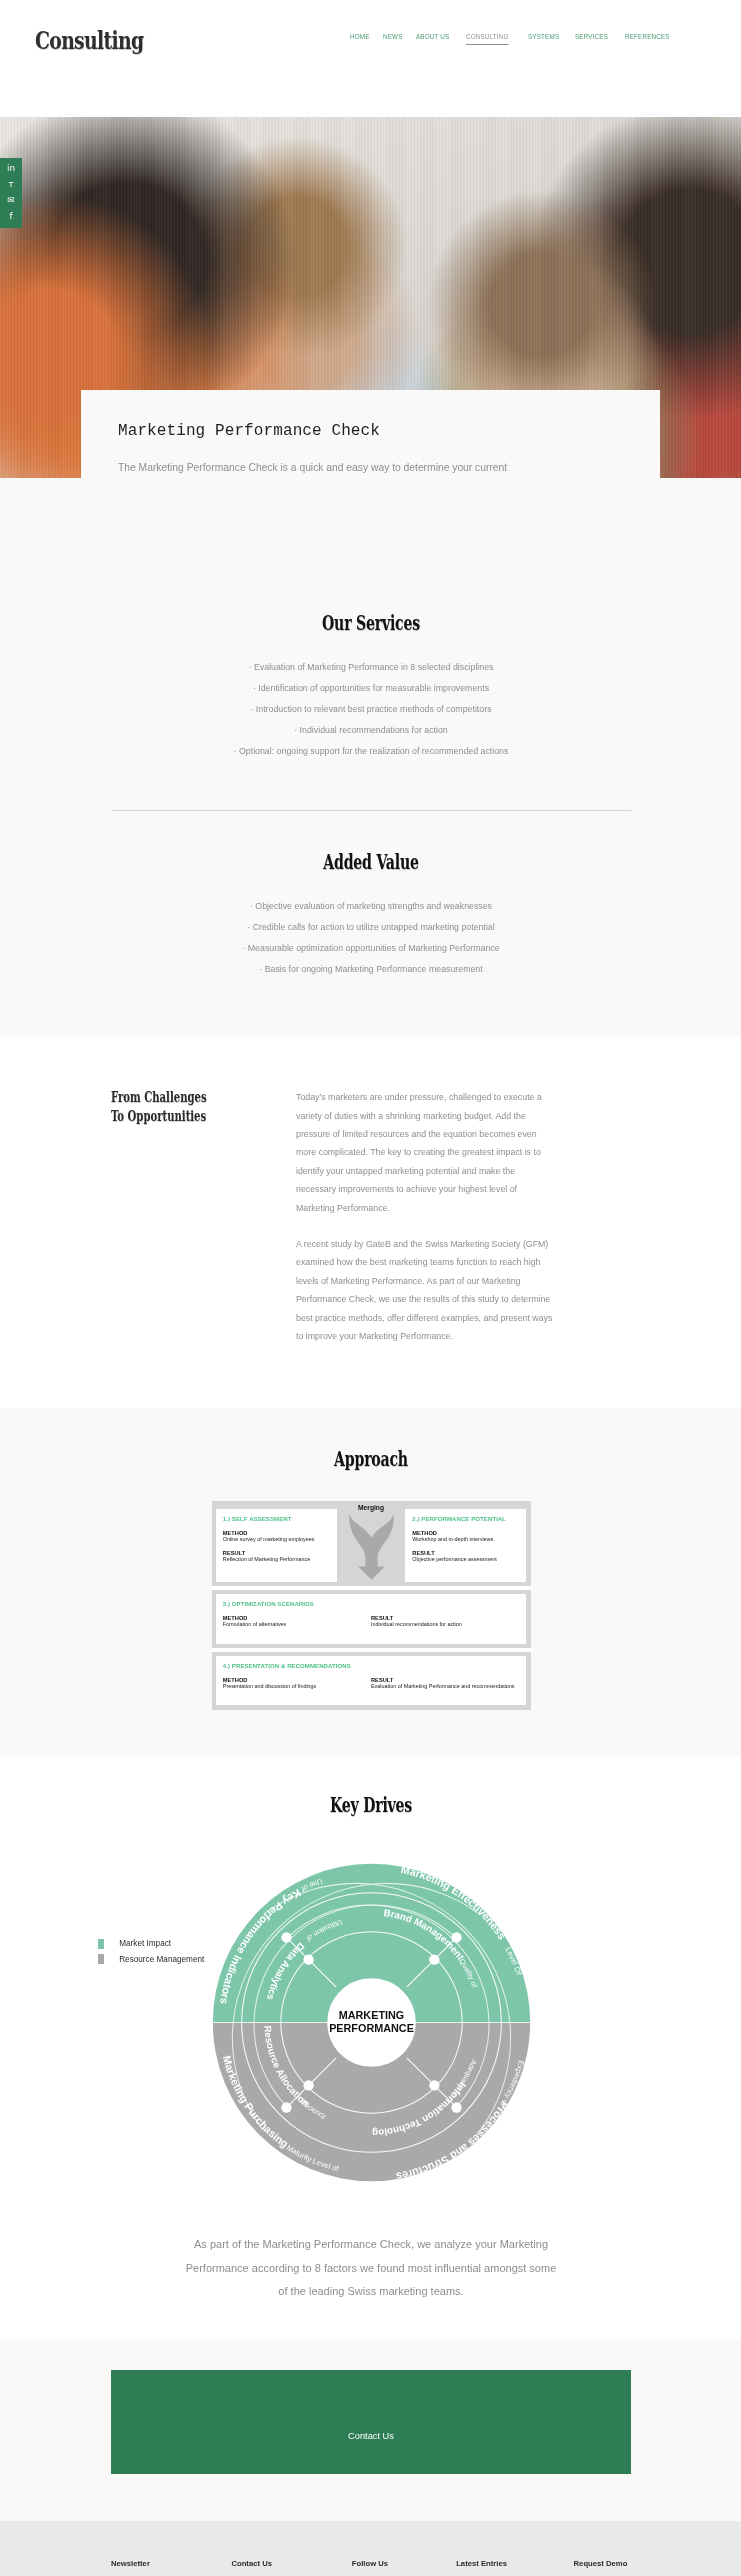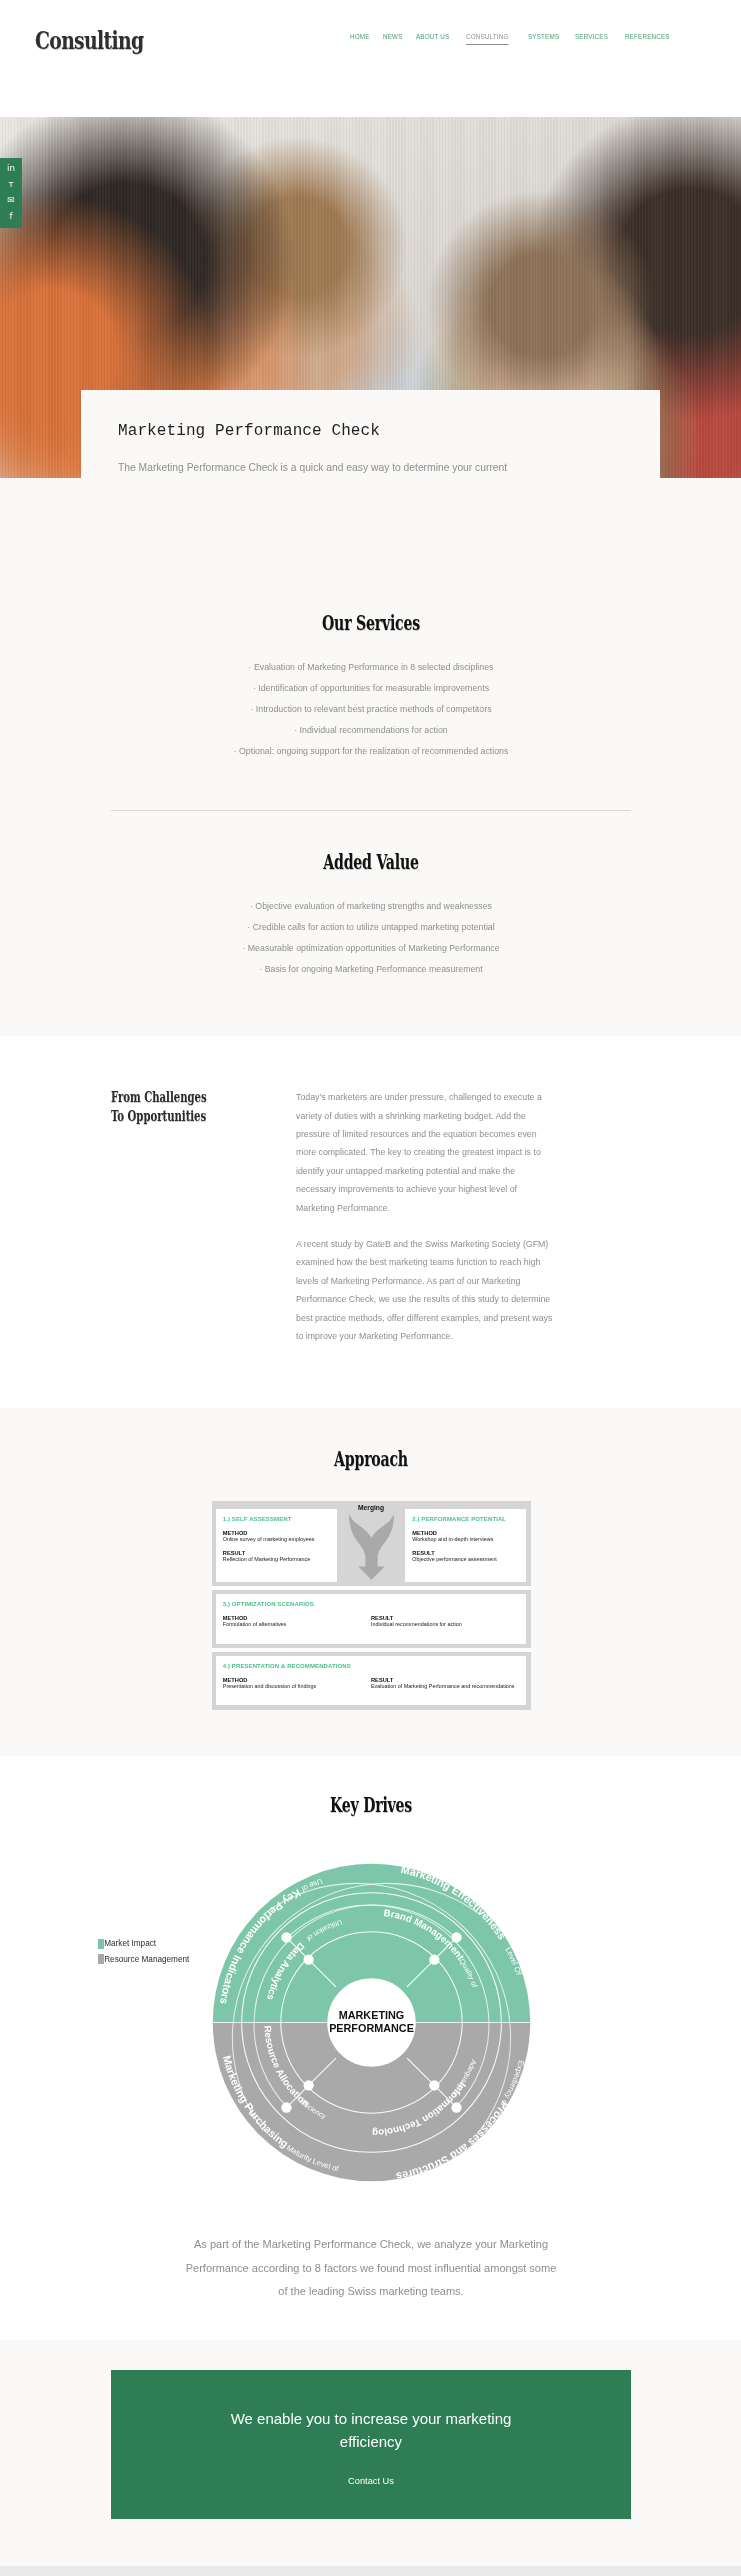--- a/index.html
+++ b/index.html
@@ -245,21 +245,21 @@
 
   
   .kd-wrap { padding: 38px 8px 36px; position: relative; }
   .kd-legend {
     position: absolute;
     left: 98px;
     top: 183px;
     font-family: "Liberation Sans Narrow","Liberation Sans",sans-serif;
   }
   .kd-legend div {
-    display: flex; align-items: center; gap: 0;
+    display: flex; align-items: center; gap: 15px;
     font-size: 8.2px; color: #2b2b2b; margin-bottom: 5.2px;
   }
   .kd-legend i { width: 6.2px; height: 10.3px; display: inline-block; }
   .kd-svg { display: block; margin: 20.6px auto 0; }
   .kd-note {
     width: 371px;
     margin: 25px auto 0;
     text-align: center;
     font-family: "Liberation Sans Narrow","Liberation Sans",sans-serif;
     font-size: 11px;
@@ -570,21 +570,20 @@
     <text font-family="'Liberation Sans',sans-serif" font-size="14" fill="#ffffff">
       <textPath href="#iBR" startOffset="34%" text-anchor="middle"><tspan>Adequacy of</tspan></textPath>
     </text>
   </svg>
 
   <p class="kd-note">As part of the Marketing Performance Check, we analyze your Marketing Performance according to 8 factors we found most influential amongst some of the leading Swiss marketing teams.</p>
 </section>
 
 <section class="cta-band">
   <div class="cta-box">
-    <h3>We enable you to increase your marketing efficiency</h3>
     <a href="#">Contact Us</a>
   </div>
 </section>
 
 <footer class="footer">
   <div class="footer-inner">
 
     <div class="fcol w1">
       <h5>Newsletter</h5>
       

